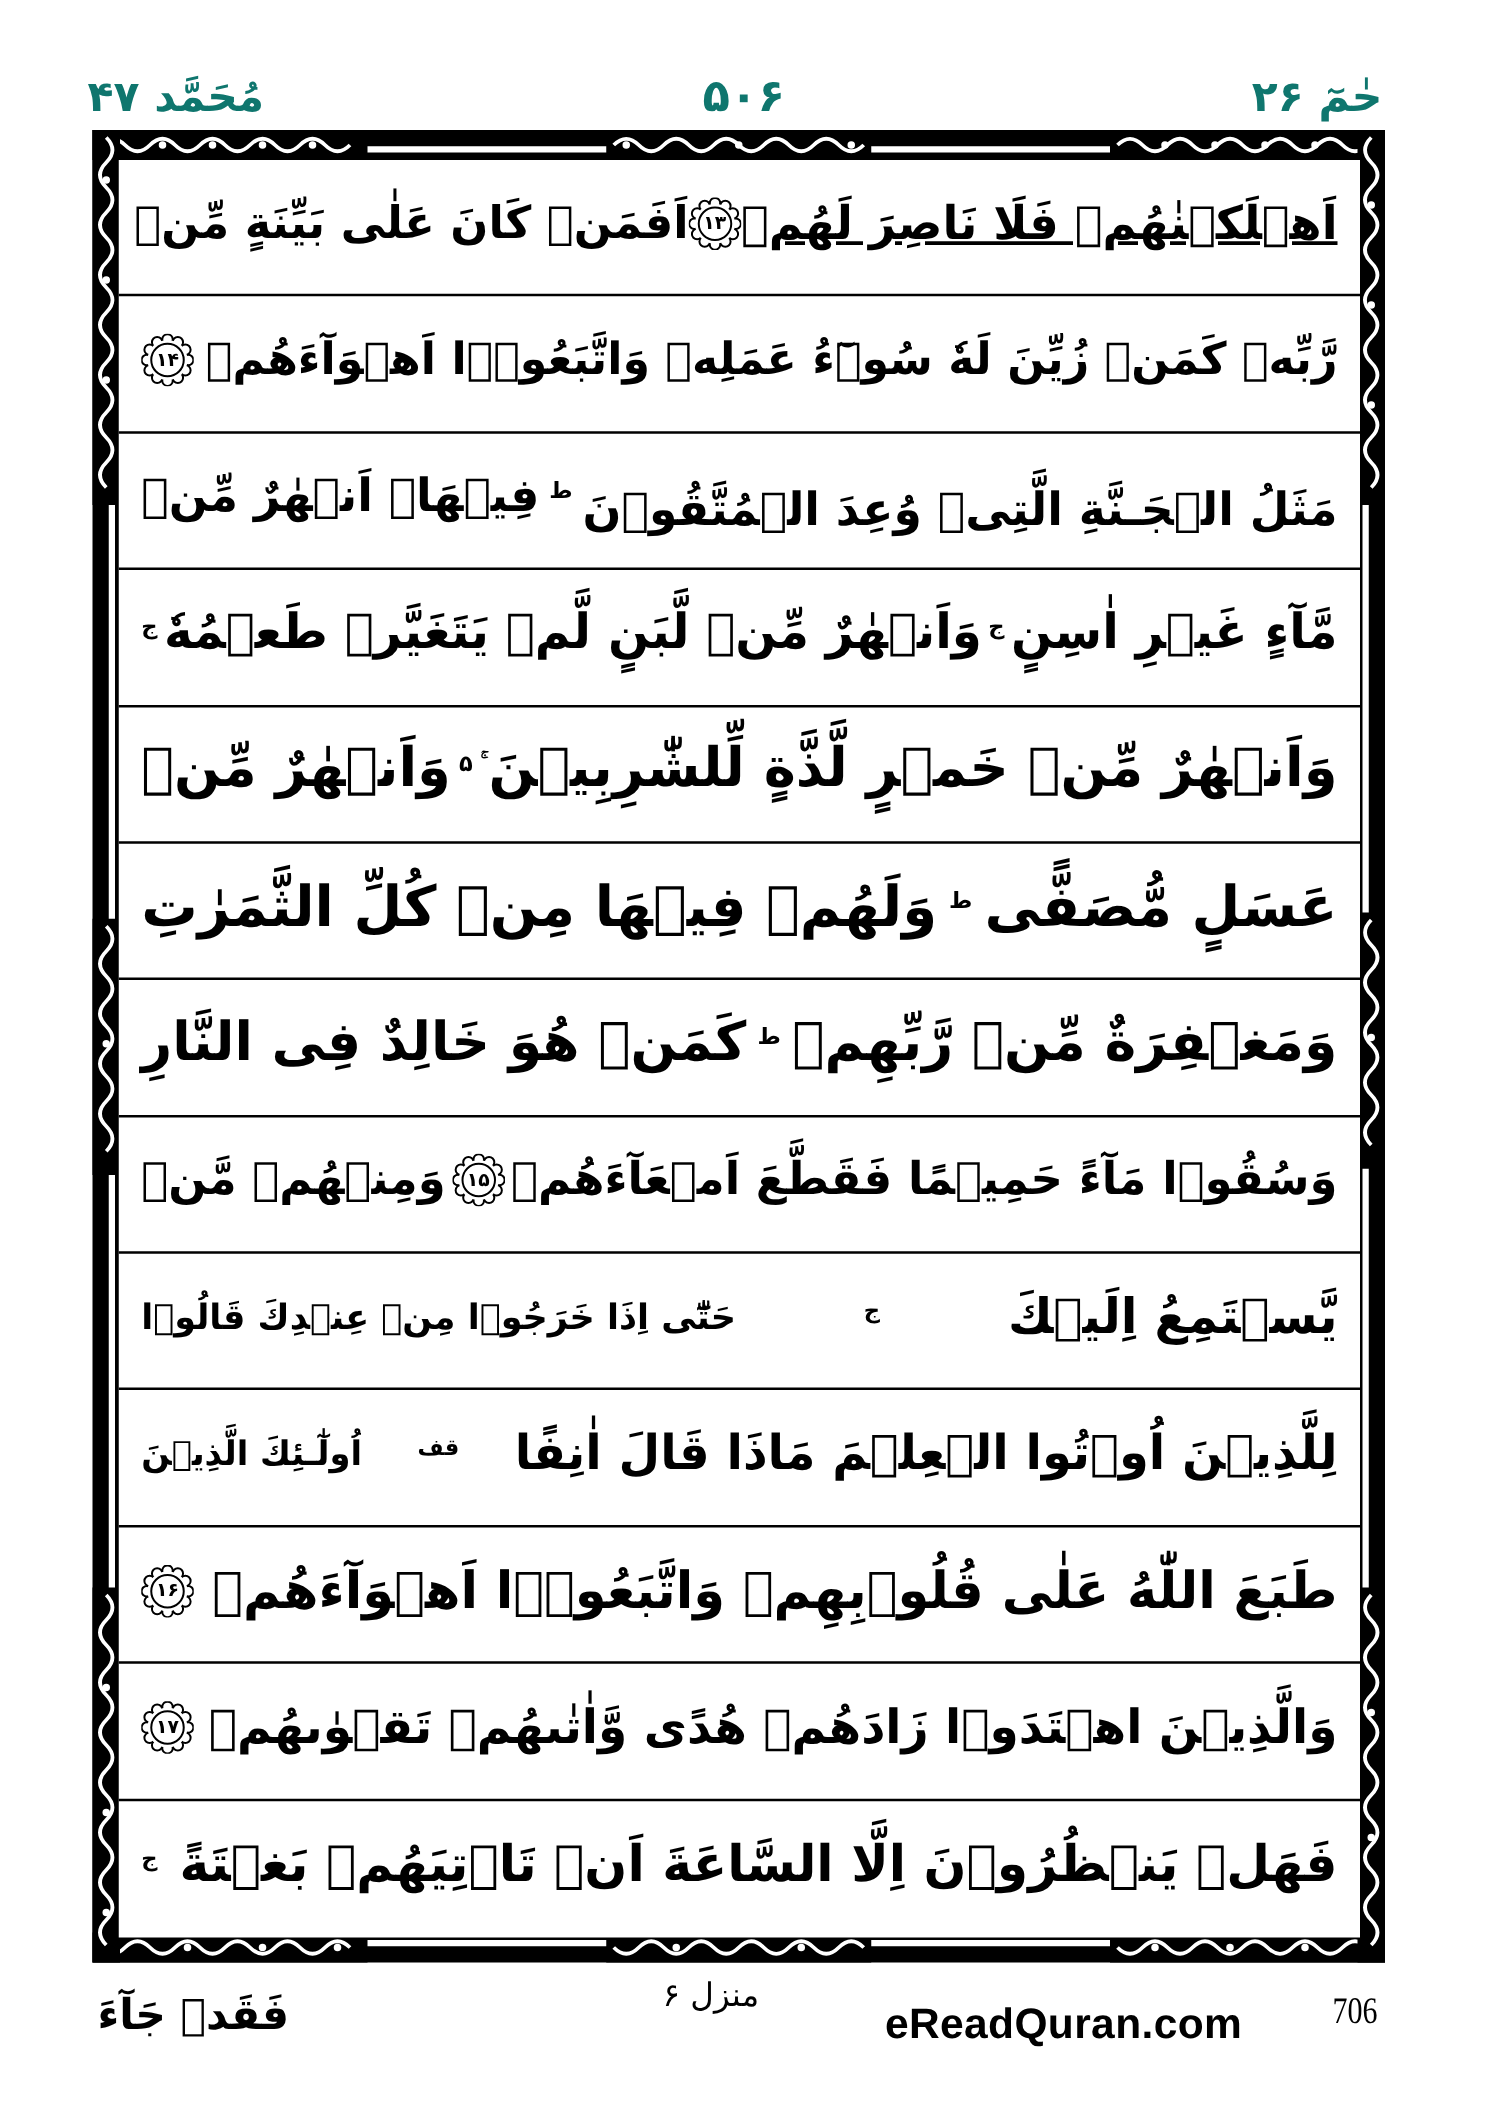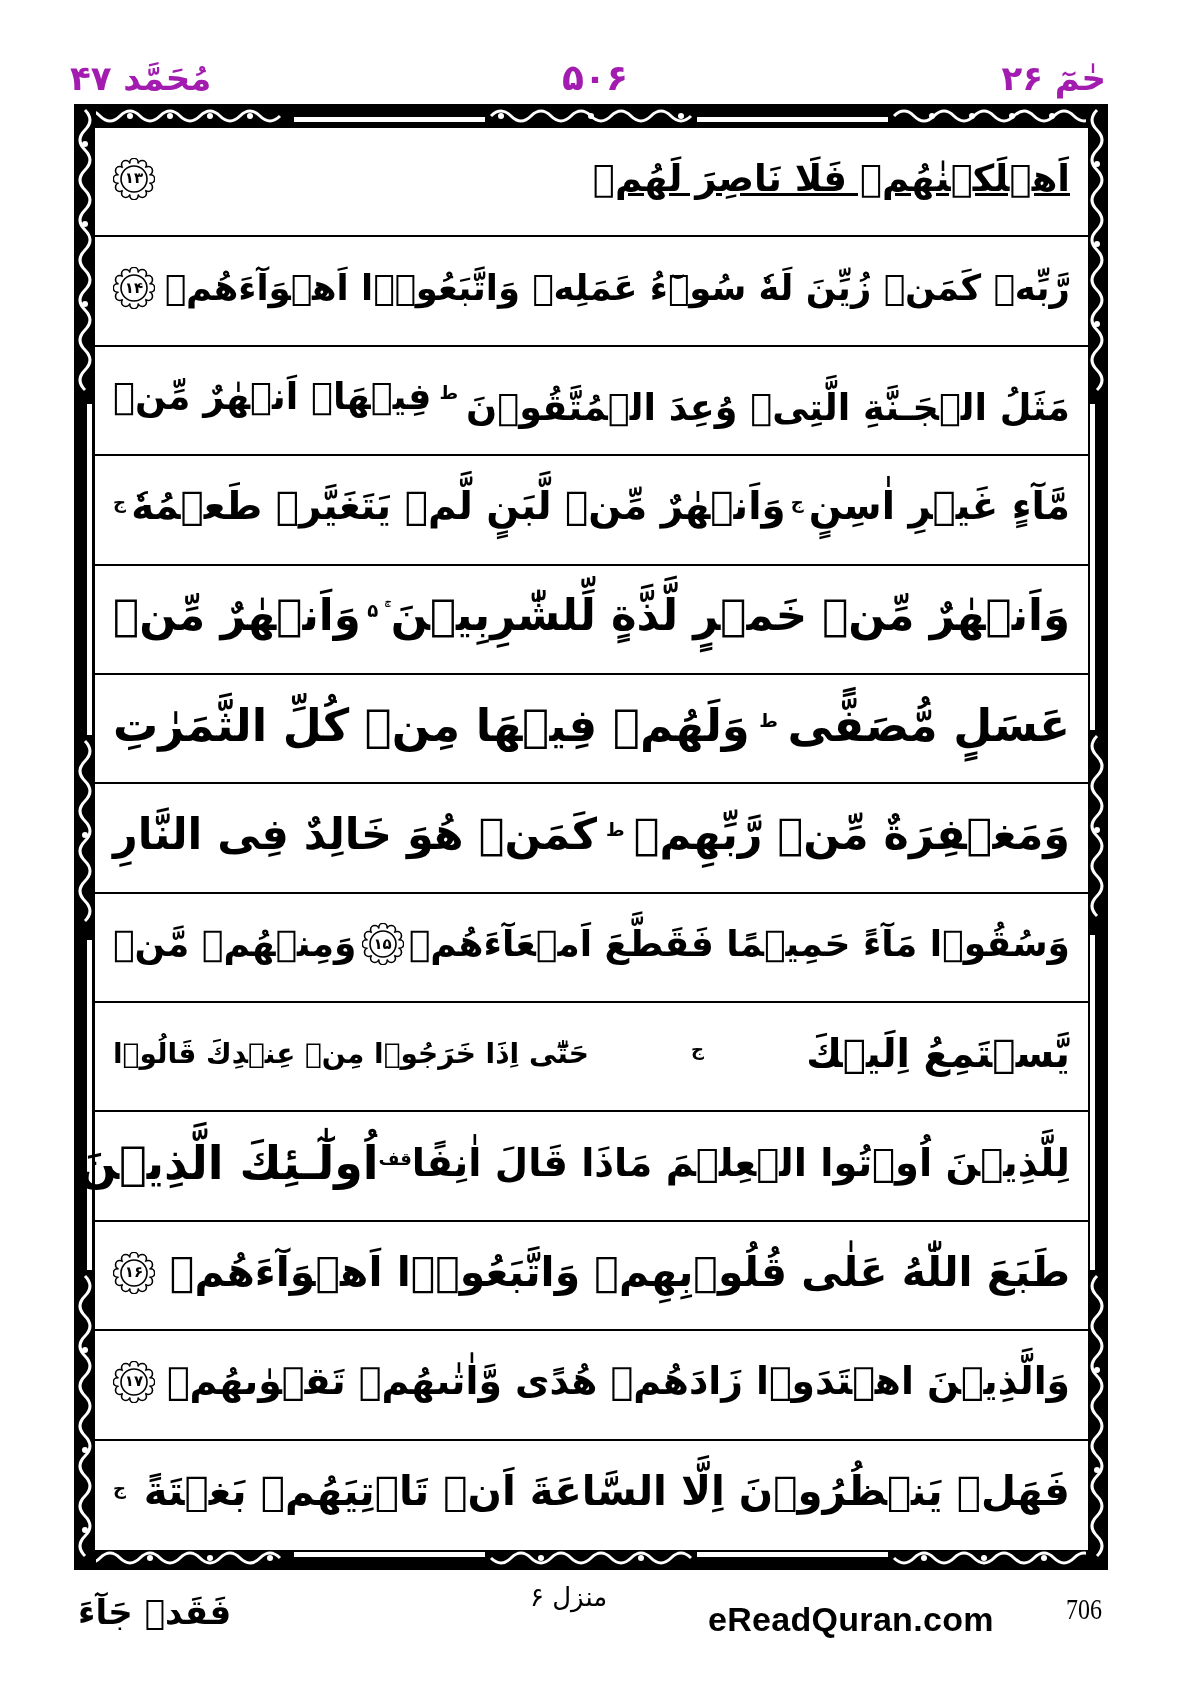--- a/index.html
+++ b/index.html
@@ -1,18 +1,18 @@
 <!DOCTYPE html>
 <html><head>
 <meta charset="utf-8">
 <style>
   html, body { margin:0; padding:0; background:#ffffff; }
   body { width:1190px; height:1684px; position:relative; overflow:hidden; font-family:"DejaVu Sans", sans-serif; color:#000; }
 
-  .header-item { position:absolute; top:52px; height:52px; line-height:52px; font-family:"DejaVu Sans", sans-serif; font-weight:bold; color:#a21caf; direction:rtl; white-space:nowrap; }
+  .header-item { position:absolute; top:52px; height:52px; line-height:52px; font-family:"DejaVu Sans", sans-serif; font-weight:bold; color:#0f766e; direction:rtl; white-space:nowrap; }
   .header-left { left:70px; font-size:34px; }
   .header-center { left:555px; width:80px; text-align:center; font-size:36px; direction:ltr; }
   .header-right { right:84px; font-size:34px; }
 
   
   .frame-outer { position:absolute; left:74px; top:104px; width:1034px; height:1466px; background:#000; }
   .frame-rule { position:absolute; background:#fff; }
   .frame-rule.top { left:24px; right:24px; top:13px; height:5px; }
   .frame-rule.bottom { left:24px; right:24px; bottom:13px; height:5px; }
   .frame-rule.left { top:24px; bottom:24px; left:13px; width:5px; }
@@ -161,20 +161,21 @@
           <circle cx="6.71" cy="12.75" r="4.2" fill="#fff" stroke="#000" stroke-width="1.6"></circle>
           <circle cx="12.75" cy="6.71" r="4.2" fill="#fff" stroke="#000" stroke-width="1.6"></circle>
           <circle cx="21.00" cy="4.50" r="4.2" fill="#fff" stroke="#000" stroke-width="1.6"></circle>
           <circle cx="29.25" cy="6.71" r="4.2" fill="#fff" stroke="#000" stroke-width="1.6"></circle>
           <circle cx="35.29" cy="12.75" r="4.2" fill="#fff" stroke="#000" stroke-width="1.6"></circle>
           <circle cx="21" cy="21" r="16" fill="#fff" stroke="none"></circle>
           <circle cx="21" cy="21" r="13" fill="#fff" stroke="#000" stroke-width="1.6"></circle>
         </svg>
         <span class="marker-num">۱۳</span>
       </span>
+      <span class="seg" style="font-size: 35.7942px;">اَفَمَنۡ كَانَ عَلٰى بَيِّنَةٍ مِّنۡ</span>
     </div>
     <div class="ayah-line" style="top: 109.385px; height: 109.385px;">
       <span class="seg" style="font-size: 35.4446px;">رَّبِّهٖ كَمَنۡ زُيِّنَ لَهٗ سُوۡٓءُ عَمَلِهٖ وَاتَّبَعُوۡۤا اَهۡوَآءَهُمۡ</span>
       <span class="marker">
         <svg viewBox="0 0 42 42">
           <circle cx="37.50" cy="21.00" r="4.2" fill="#fff" stroke="#000" stroke-width="1.6"></circle>
           <circle cx="35.29" cy="29.25" r="4.2" fill="#fff" stroke="#000" stroke-width="1.6"></circle>
           <circle cx="29.25" cy="35.29" r="4.2" fill="#fff" stroke="#000" stroke-width="1.6"></circle>
           <circle cx="21.00" cy="37.50" r="4.2" fill="#fff" stroke="#000" stroke-width="1.6"></circle>
           <circle cx="12.75" cy="35.29" r="4.2" fill="#fff" stroke="#000" stroke-width="1.6"></circle>
@@ -241,21 +242,21 @@
       <span class="seg" style="font-size: 36.0231px;">وَمِنۡهُمۡ مَّنۡ</span>
     </div>
     <div class="ayah-line" style="top: 875.077px; height: 109.385px;">
       <span class="seg" style="font-size: 39.0173px;">يَّسۡتَمِعُ اِلَيۡكَ</span>
       <span class="waqf">ج</span>
       <span class="seg" style="font-size: 28px;">حَتّٰٓى اِذَا خَرَجُوۡا مِنۡ عِنۡدِكَ قَالُوۡا</span>
     </div>
     <div class="ayah-line" style="top: 984.462px; height: 109.385px;">
       <span class="seg" style="font-size: 38.4559px;">لِلَّذِيۡنَ اُوۡتُوا الۡعِلۡمَ مَاذَا قَالَ اٰنِفًا</span>
       <span class="waqf">قف</span>
-      <span class="seg" style="font-size: 46px;">اُولٰٓـئِكَ الَّذِيۡنَ</span>
+      <span class="seg" style="font-size: 27px;">اُولٰٓـئِكَ الَّذِيۡنَ</span>
     </div>
     <div class="ayah-line" style="top: 1093.85px; height: 109.385px;">
       <span class="seg" style="font-size: 40.9361px;">طَبَعَ اللّٰهُ عَلٰى قُلُوۡبِهِمۡ وَاتَّبَعُوۡۤا اَهۡوَآءَهُمۡ</span>
       <span class="marker">
         <svg viewBox="0 0 42 42">
           <circle cx="37.50" cy="21.00" r="4.2" fill="#fff" stroke="#000" stroke-width="1.6"></circle>
           <circle cx="35.29" cy="29.25" r="4.2" fill="#fff" stroke="#000" stroke-width="1.6"></circle>
           <circle cx="29.25" cy="35.29" r="4.2" fill="#fff" stroke="#000" stroke-width="1.6"></circle>
           <circle cx="21.00" cy="37.50" r="4.2" fill="#fff" stroke="#000" stroke-width="1.6"></circle>
           <circle cx="12.75" cy="35.29" r="4.2" fill="#fff" stroke="#000" stroke-width="1.6"></circle>

